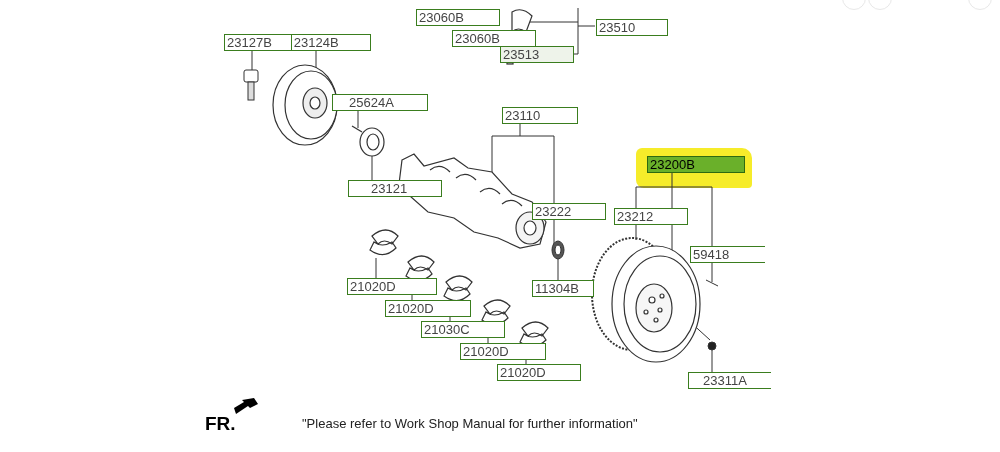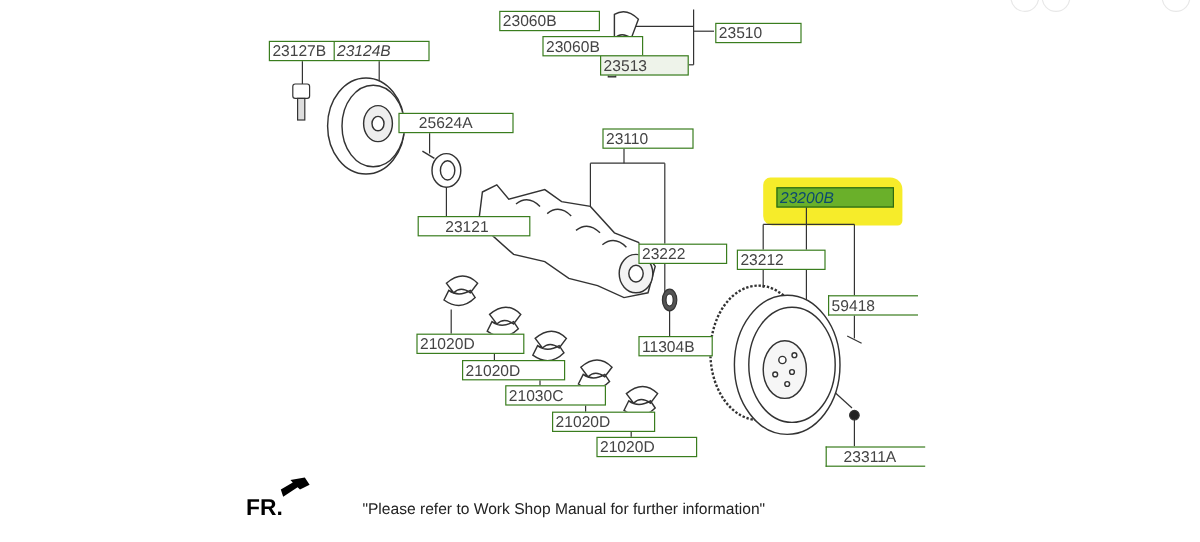--- a/index.html
+++ b/index.html
@@ -3,22 +3,22 @@
 <meta charset="utf-8">
 <style>
   html, body { margin: 0; padding: 0; background: #ffffff; }
   body { width: 1000px; height: 452px; position: relative; overflow: hidden;
          font-family: "Liberation Sans", sans-serif; }
   #diagram { position: absolute; left: 0; top: 0; width: 1000px; height: 452px; }
   .callout { position: absolute; border: 1.5px solid #3a7d1e; background: #ffffff;
              color: #444; font-size: 13px; line-height: 15px; height: 15px;
              padding: 0 2px; box-sizing: content-box; white-space: nowrap; cursor: pointer; }
   .callout.shaded { background: #eef3ea; }
-  .callout.selected { background: #6ab02a; color: #0c4a6e; border-color: #2e6a10; font-style: italic; }
-  .callout .sub { display: inline-block; border-left: 1px solid #3a7d1e; padding-left: 2px; margin-left: 6px; font-style: italic; }
+  .callout.selected { background: #6ab02a; color: #000000; border-color: #2e6a10; }
+  .callout .sub { display: inline-block; border-left: 1px solid #3a7d1e; padding-left: 2px; margin-left: 19px; }
   .highlight { position: absolute; background: #f6ec2a; }
   .footer-fr { position: absolute; left: 205px; top: 413px; font-weight: bold; font-size: 19px; color: #000; }
   .footer-note { position: absolute; left: 302px; top: 416px; font-size: 13px; color: #222; }
   .corner { position: absolute; top: -14px; width: 22px; height: 22px; border-radius: 50%;
             border: 1px solid #e8e8e8; background: #fff; }
 </style>
 </head>
 <body>
 
 <div class="highlight" style="left:636px;top:148px;width:116px;height:40px;border-radius:6px 10px 4px 8px;"></div>

